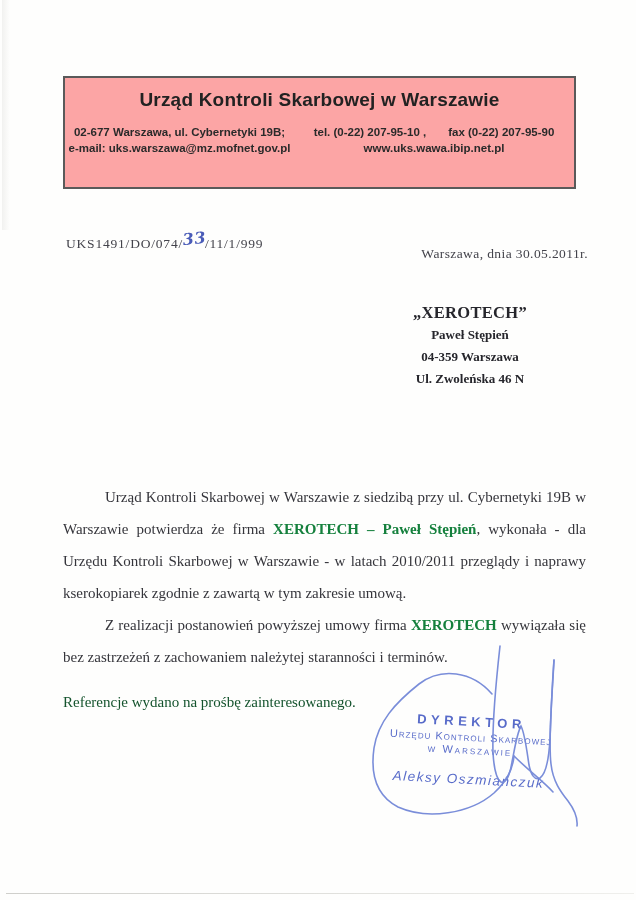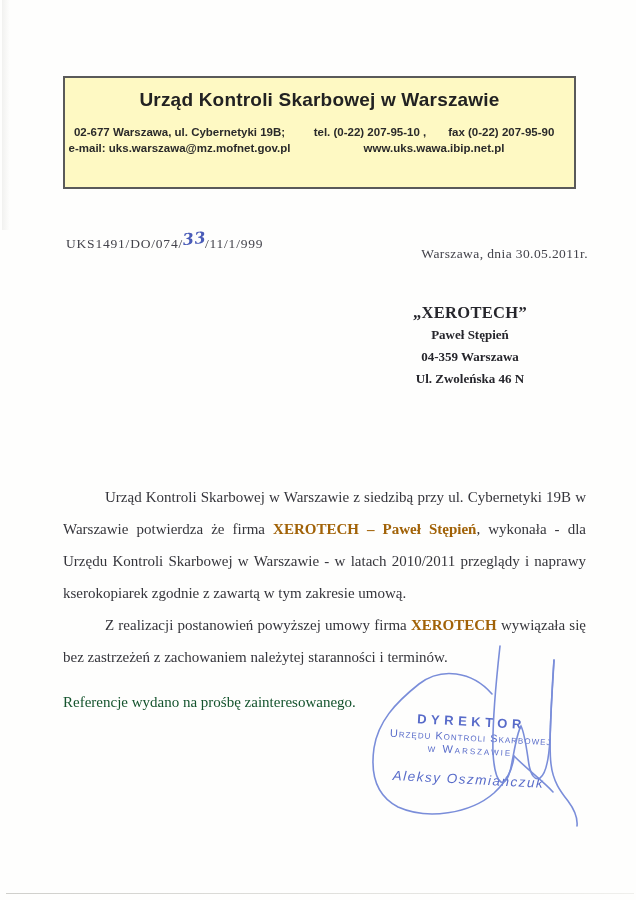--- a/index.html
+++ b/index.html
@@ -13,21 +13,21 @@
   
   .edge-streak{position:absolute;left:2px;top:0;width:8px;height:230px;
     background:linear-gradient(to right,#ececea,rgba(255,255,255,0));opacity:.7;}
   
   .bottom-line{position:absolute;left:6px;right:2px;top:893px;height:1px;
     background:linear-gradient(to right,#cfcfcb,#e3e3df 60%,#efefec);}
 
   
   .letterhead{
     position:absolute;left:63px;top:76px;width:509px;height:109px;
-    border:2px solid #5a5a5a;background:#fef9c3;
+    border:2px solid #5a5a5a;background:#fca5a5;
     font-family:"Liberation Sans", sans-serif;font-weight:bold;color:#222;
   }
   .org-name{text-align:center;font-size:19px;margin-top:11px;letter-spacing:.2px;}
   .contact{display:grid;grid-template-columns:45% 55%;margin-top:13px;
     font-size:11.5px;line-height:16px;text-align:center;color:#2a2a2a;}
   .phones{display:flex;justify-content:center;gap:22px;white-space:nowrap;}
 
   
   .date-line{position:absolute;top:200px;right:48px;font-size:13.5px;
     color:#43434b;letter-spacing:.4px;margin-top:46px;}
@@ -46,21 +46,21 @@
 
   
   .doc-title{position:absolute;left:0;right:0;top:430px;text-align:center;
     font-size:19px;font-weight:bold;font-style:italic;letter-spacing:8px;
     color:#222228;}
 
   
   .body-text{position:absolute;left:63px;top:481px;width:523px;
     font-size:15px;line-height:32px;text-align:justify;color:#35353b;}
   .body-text p{margin:0;text-indent:42px;}
-  .body-text .b{font-weight:bold;color:#a16207;}
+  .body-text .b{font-weight:bold;color:#15803d;}
   .closing{position:absolute;left:63px;top:694px;font-size:15px;color:#14532d;}
 
   
   .stamp{position:absolute;left:370px;top:714px;width:200px;text-align:center;
     transform:rotate(3deg);color:#4a5fc5;
     font-family:"Liberation Sans", sans-serif;z-index:4;opacity:.92;}
   .stamp .s1{font-size:13px;font-weight:bold;letter-spacing:4.5px;}
   .stamp .s2{font-size:11px;font-variant:small-caps;letter-spacing:1px;
     margin-top:2px;white-space:nowrap;}
   .stamp .s3{font-size:11px;font-variant:small-caps;letter-spacing:2px;margin-top:1px;}

